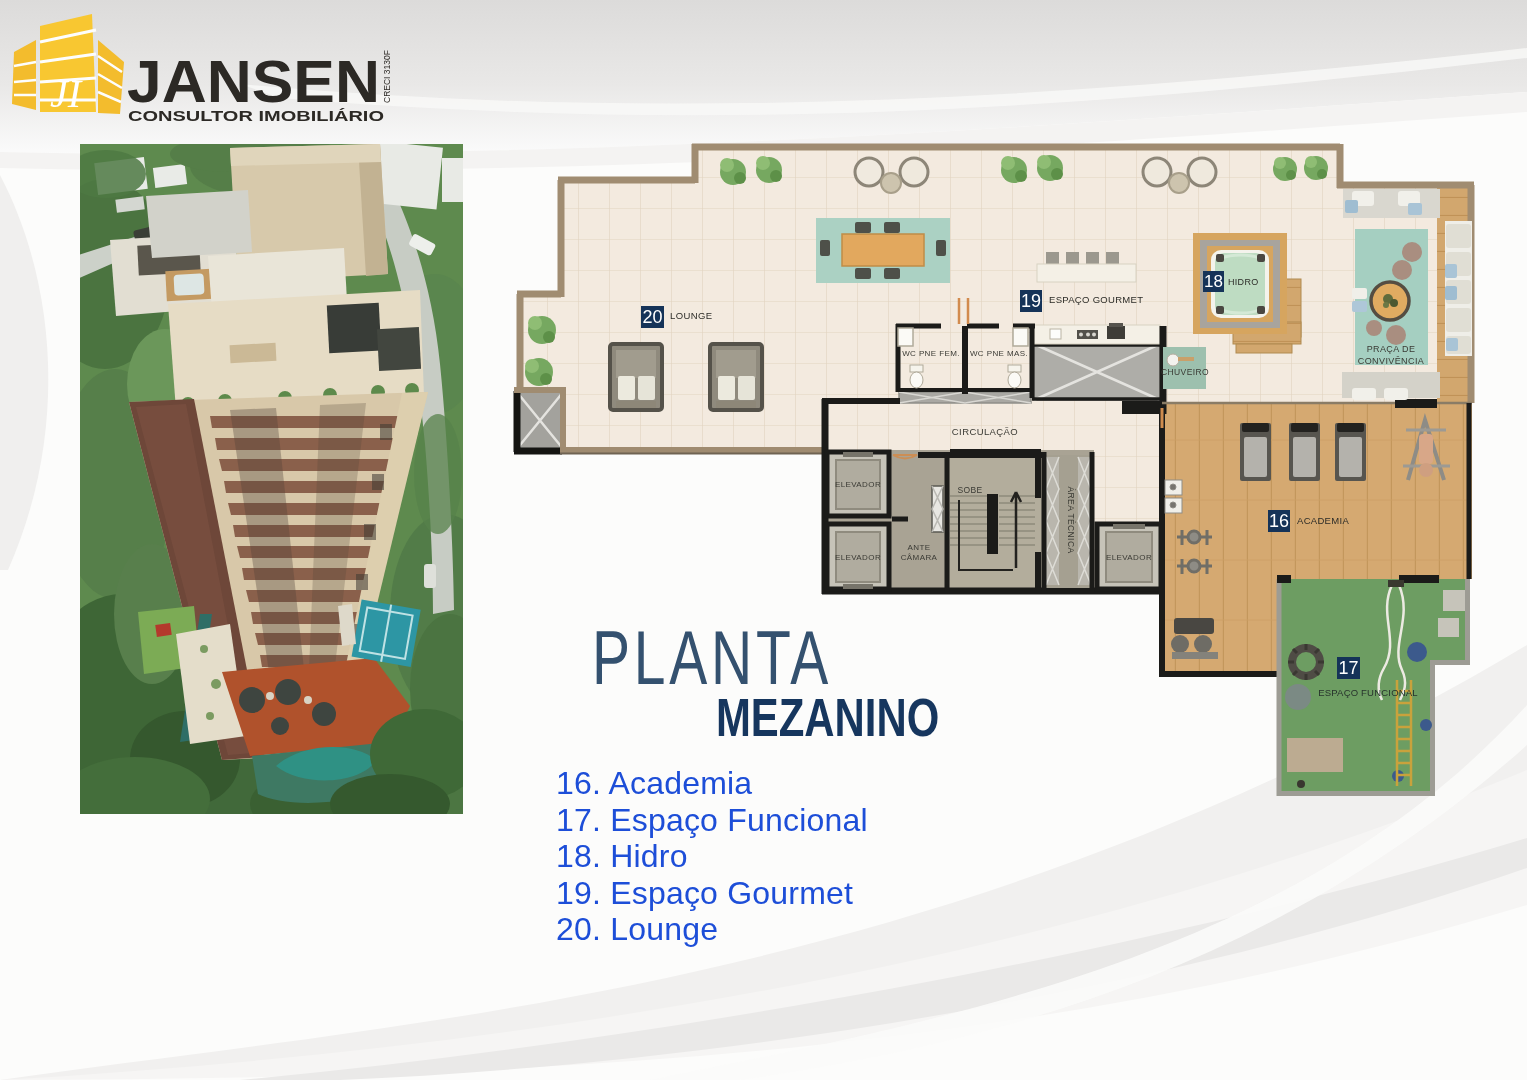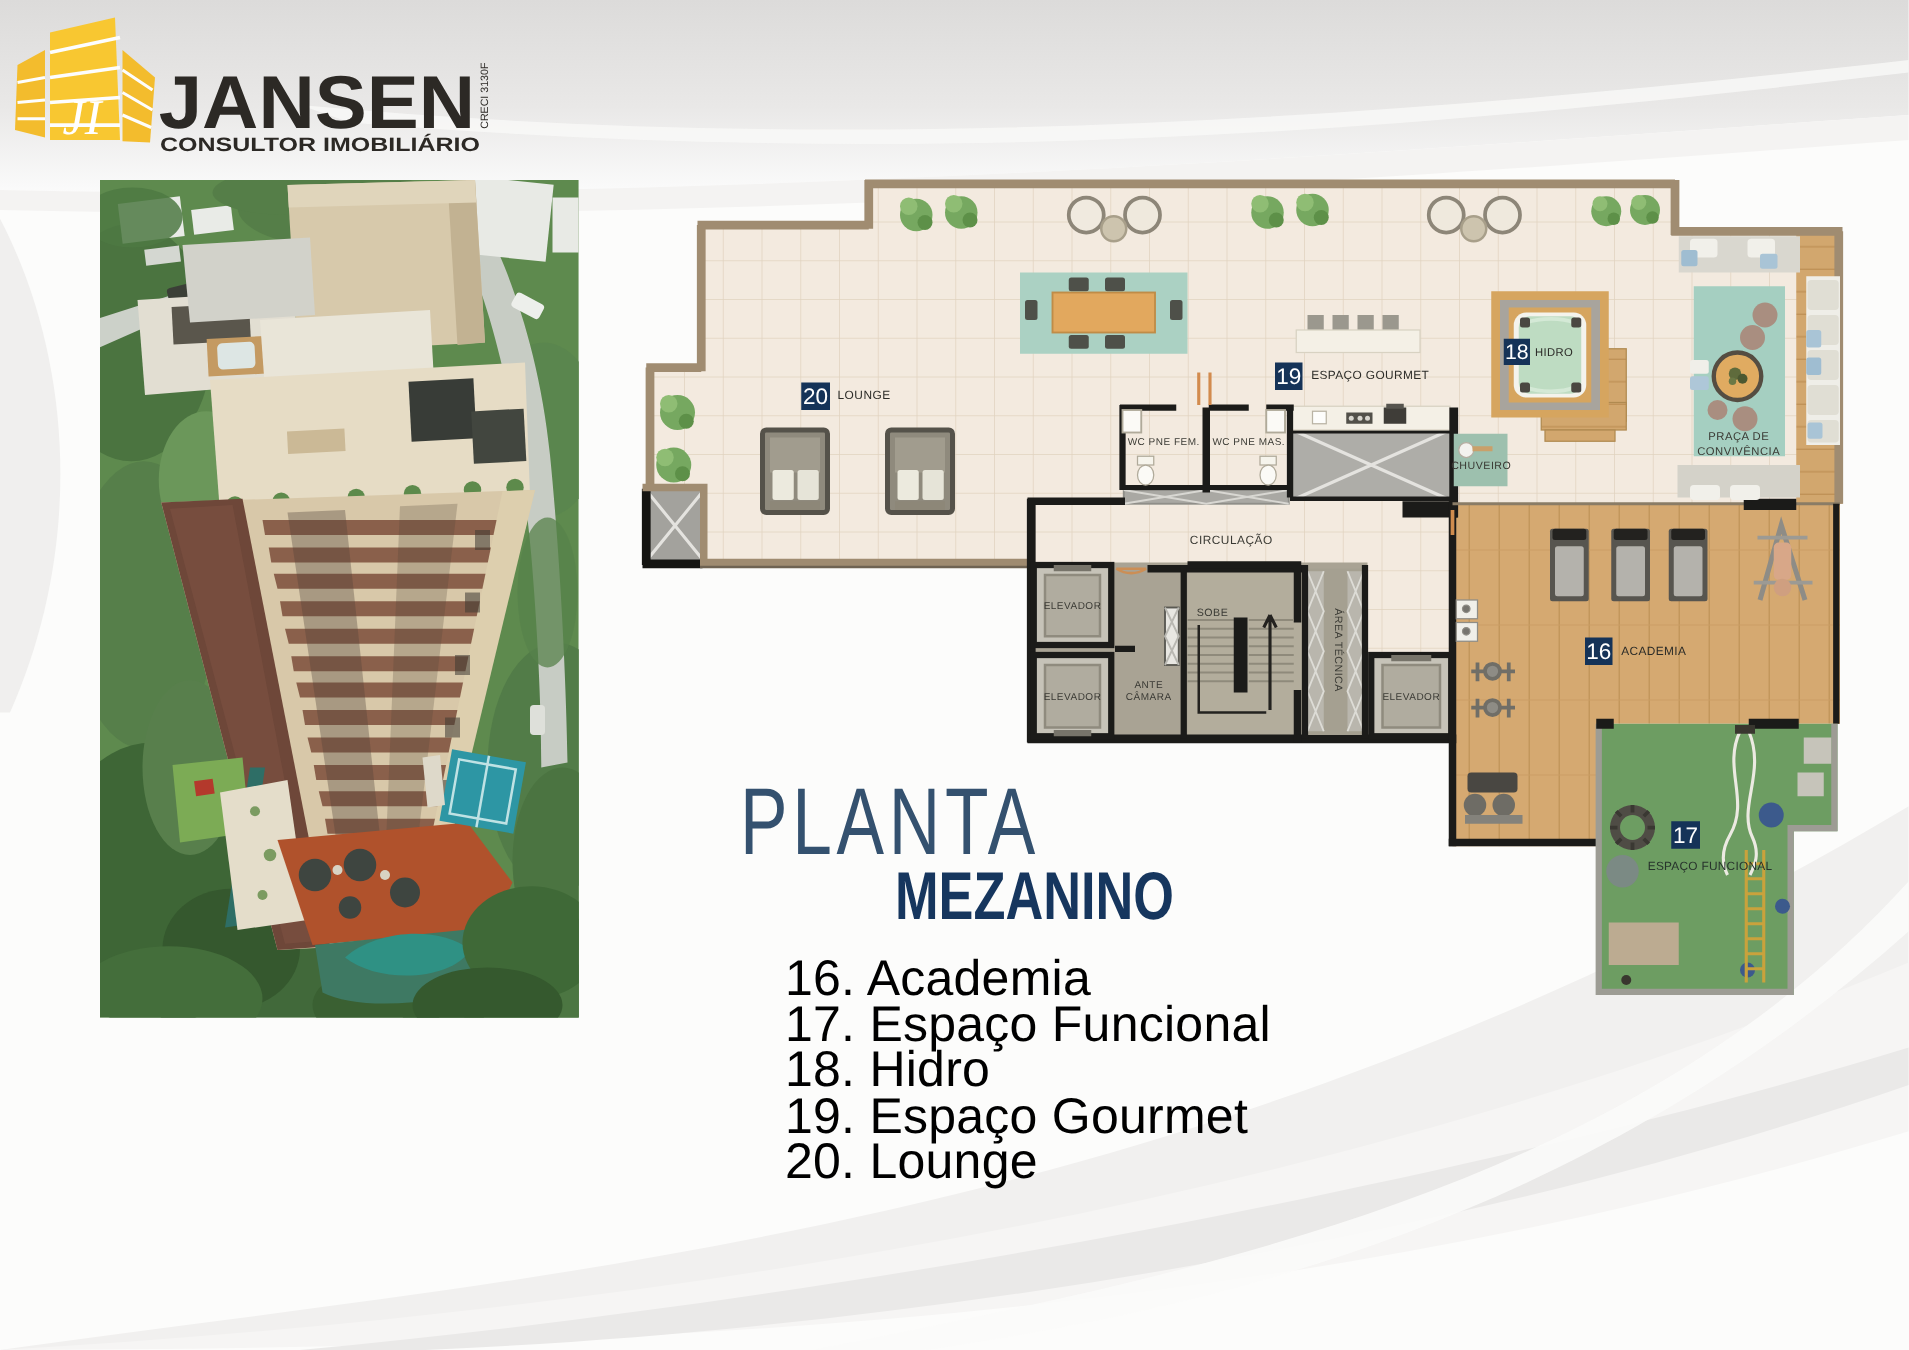--- a/index.html
+++ b/index.html
@@ -670,15 +670,15 @@
     <text x="1185" y="375" text-anchor="middle" font-size="8.5">CHUVEIRO</text>
     <text x="1391" y="352" text-anchor="middle" font-size="9">PRAÇA DE</text>
     <text x="1391" y="364" text-anchor="middle" font-size="9">CONVIVÊNCIA</text>
   </g>
 </svg>
 
 <div class="abs" style="left:592px;top:614px;font-size:76px;color:#34516f;letter-spacing:5px;transform:scale(0.75,1);transform-origin:0 0">PLANTA</div>
 
 <div class="abs" style="left:716px;top:686px;font-size:54px;font-weight:bold;color:#16365e;transform:scale(0.775,1);transform-origin:0 0">MEZANINO</div>
 
-<div class="abs" style="left:628px;top:765px;font-size:40px;color:#000000;line-height:36.6px;letter-spacing:0.2px">
+<div class="abs" style="left:556px;top:765px;font-size:32px;color:#1d4ed8;line-height:36.6px;letter-spacing:0.2px">
 16. Academia<br>17. Espaço Funcional<br>18. Hidro<br>19. Espaço Gourmet<br>20. Lounge
 </div>
 
 </body></html>

